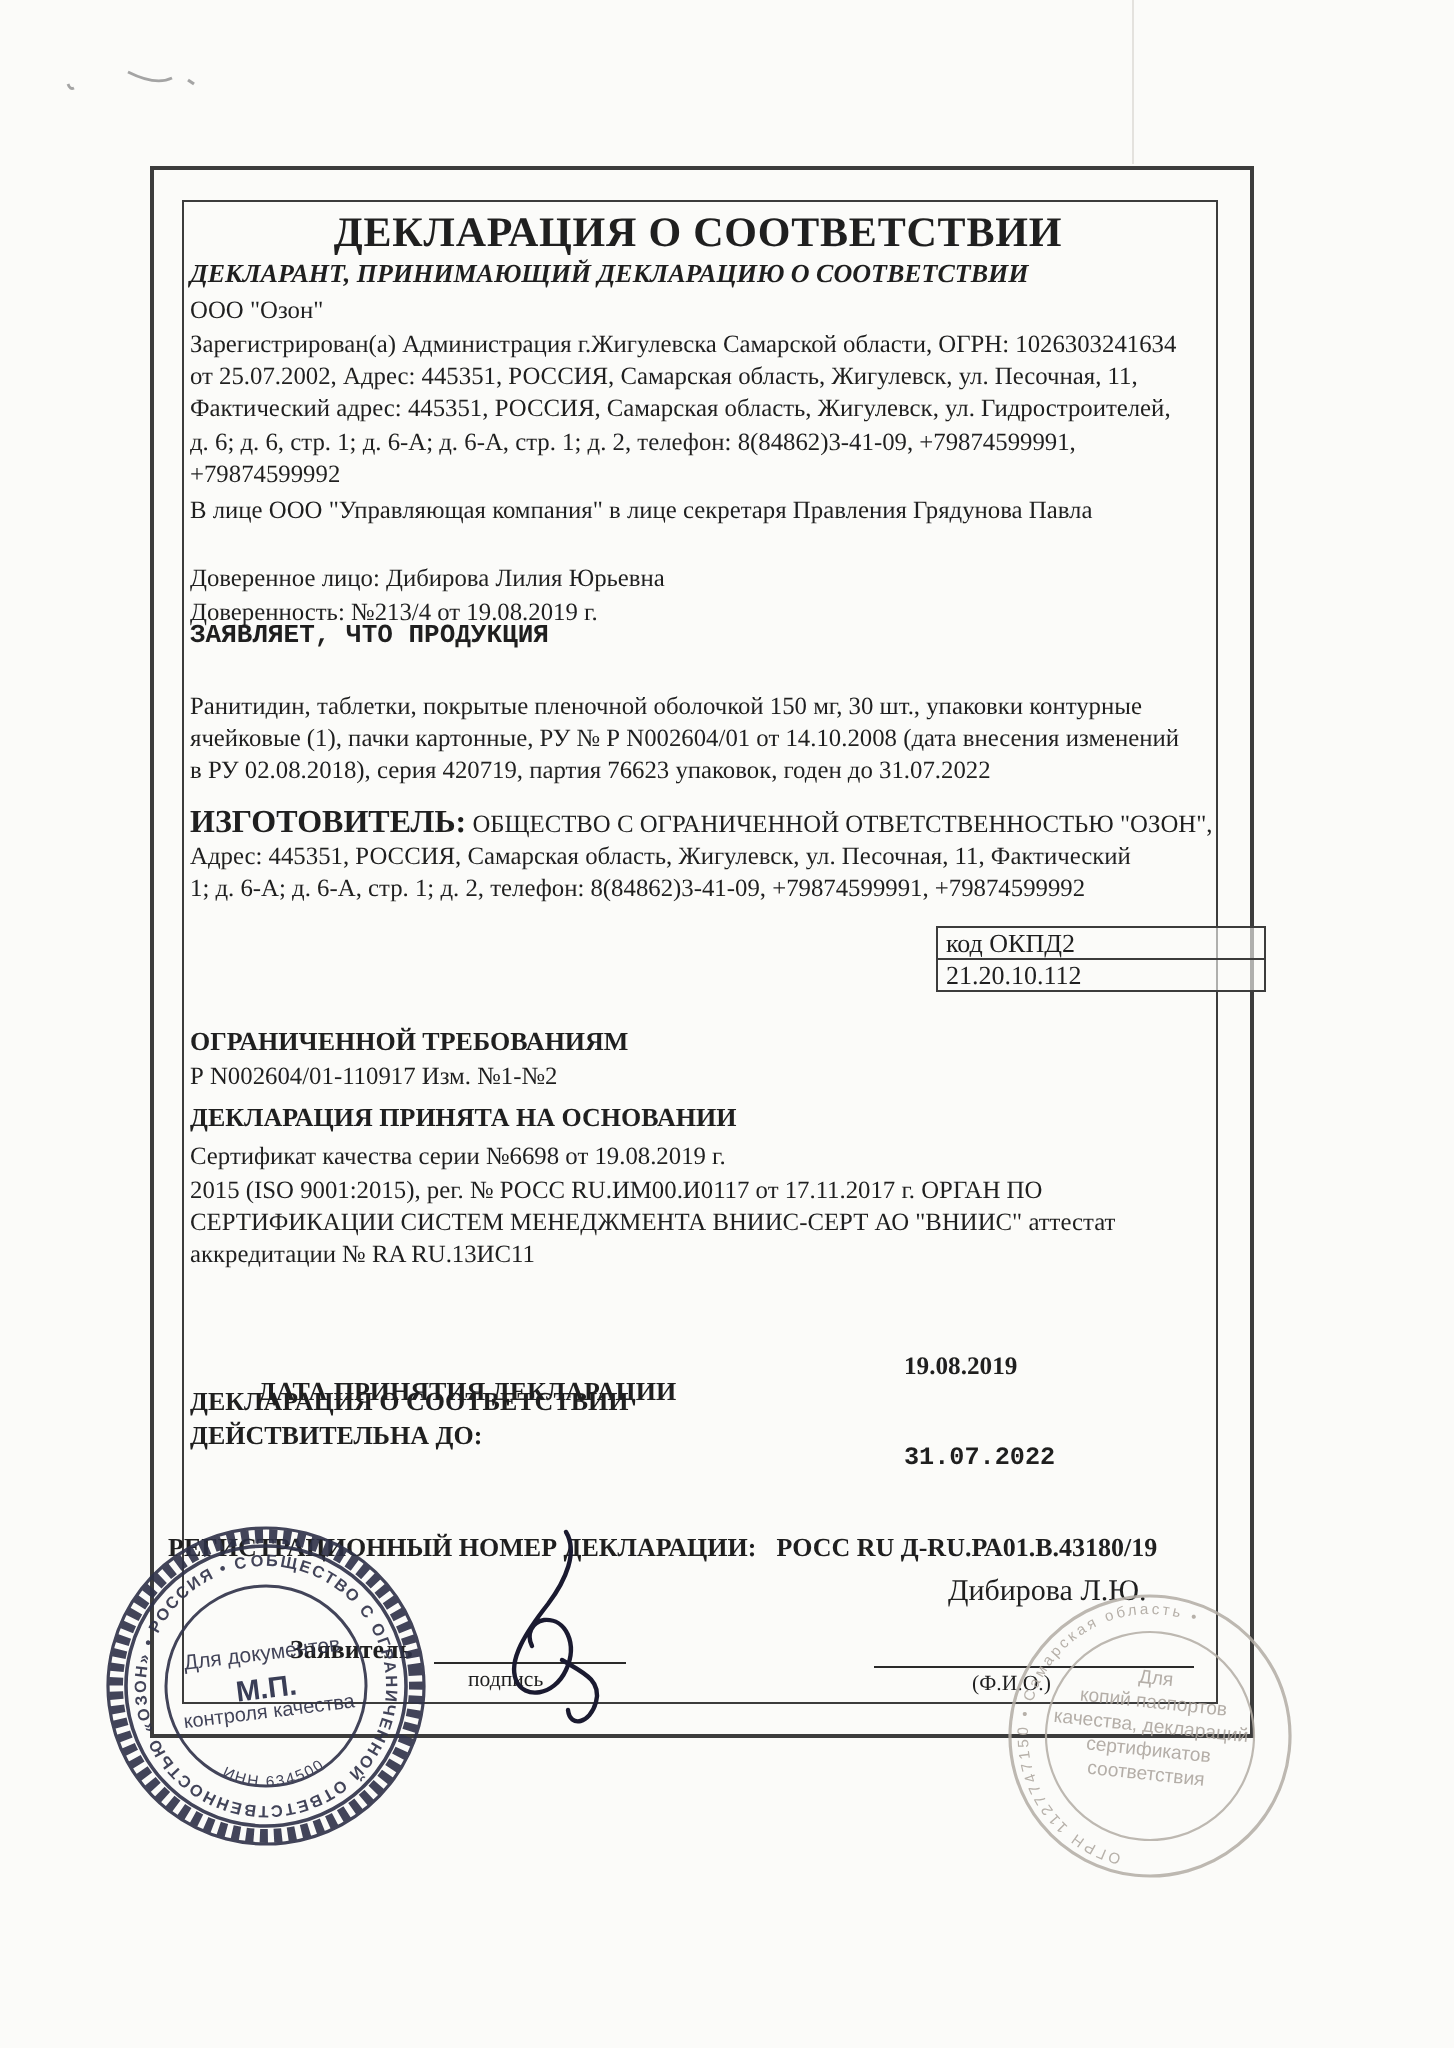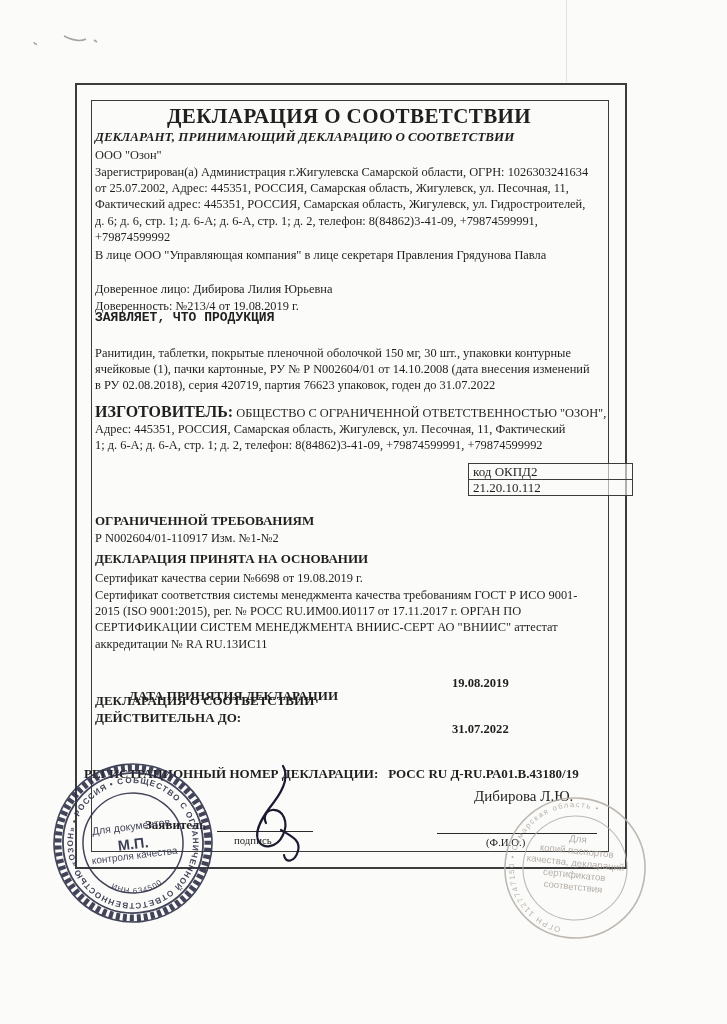--- a/index.html
+++ b/index.html
@@ -78,34 +78,33 @@
   <div class="row1">код ОКПД2</div>
   <div class="row2">21.20.10.112</div>
 </div>
 
 <div class="abs content-left head-txt" style="top:513px;">ОГРАНИЧЕННОЙ ТРЕБОВАНИЯМ</div>
 <div class="abs content-left body-txt line" style="top:530px;">Р N002604/01-110917 Изм. №1-№2</div>
 
 <div class="abs content-left head-txt" style="top:551px;">ДЕКЛАРАЦИЯ ПРИНЯТА НА ОСНОВАНИИ</div>
 <div class="abs content-left body-txt line" style="top:570px;">Сертификат качества серии №6698 от 19.08.2019 г.</div>
 <div class="abs content-left body-txt" style="top:587px;">
-    <div class="line">Сертификат соответствия системы менеджмента качества требованиям ГОСТ Р ИСО 9001-</div>
     <div class="line">2015 (ISO 9001:2015), рег. № РОСС RU.ИМ00.И0117 от 17.11.2017 г. ОРГАН ПО</div>
     <div class="line">СЕРТИФИКАЦИИ СИСТЕМ МЕНЕДЖМЕНТА ВНИИС-СЕРТ АО "ВНИИС" аттестат</div>
     <div class="line">аккредитации № RA RU.13ИС11</div>
   </div>
 
 <div class="abs content-left head-txt" style="top:688px;margin-left:34px;">ДАТА ПРИНЯТИЯ ДЕКЛАРАЦИИ</div>
 <div class="abs date-col" style="top:664px;">19.08.2019</div>
 
 <div class="abs content-left head-txt" style="top:693px;line-height:16.5px;">
     <div class="line">ДЕКЛАРАЦИЯ О СООТВЕТСТВИИ</div>
     <div class="line">ДЕЙСТВИТЕЛЬНА ДО:</div>
   </div>
-<div class="abs date-col" style="top:710px;">31.07.2022</div>
+<div class="abs date-col" style="top:710px;font-family:Liberation Mono, monospace;">31.07.2022</div>
 
 <div class="abs" style="left:84px;top:766px;font-size:13px;font-weight:bold;white-space:nowrap;">
   <span>РЕГИСТРАЦИОННЫЙ НОМЕР ДЕКЛАРАЦИИ:</span><span style="margin-left:10px;">РОСС RU Д-RU.РА01.В.43180/19</span>
 </div>
 
 <div class="abs head-txt" style="left:145px;top:817px;">Заявитель</div>
 <div class="abs sig-line" style="left:217px;top:831px;width:96px;"></div>
 <div class="abs caption" style="left:234px;top:834px;">подпись</div>
 <div class="abs body-txt line" style="left:474px;top:788px;font-size:15px;">Дибирова Л.Ю.</div>
 <div class="abs sig-line" style="left:437px;top:833px;width:160px;"></div>

